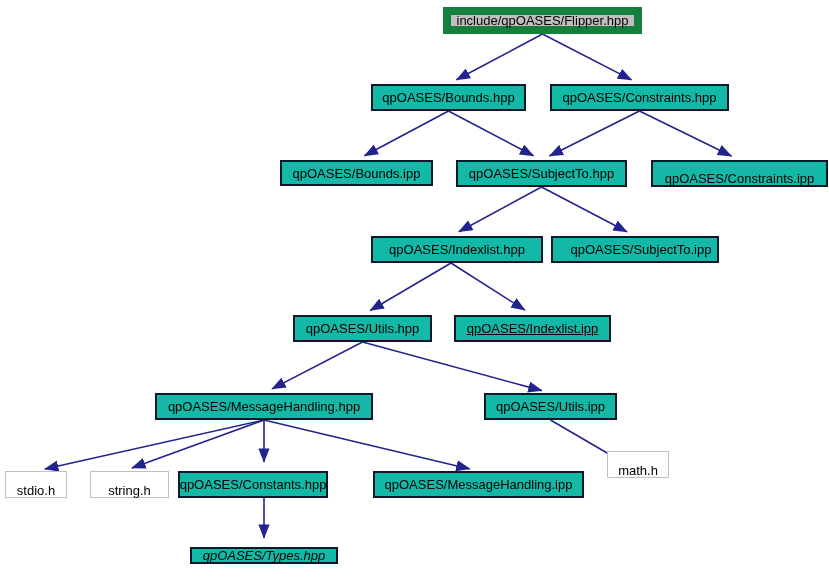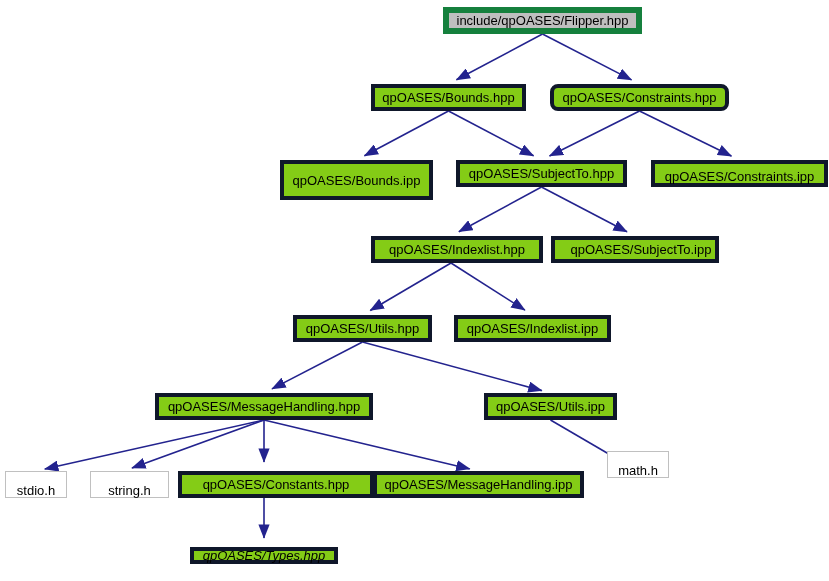--- a/index.html
+++ b/index.html
@@ -25,32 +25,32 @@
     width: 829px;
     height: 581px;
     pointer-events: none;
   }
   .node {
     position: absolute;
     box-sizing: border-box;
     display: flex;
     align-items: center;
     justify-content: center;
-    background: #84cc16;
-    border: 4px solid #0f172a;
+    background: #14b8a6;
+    border: 2px solid #0f172a;
     color: #000000;
     font-size: 13px;
     line-height: 1;
     white-space: nowrap;
     letter-spacing: 0px;
     z-index: 2;
   }
   .node.root {
     background: #bfbfbf;
-    border: 6px solid #15803d;
+    border: 8px solid #15803d;
   }
   .node.external {
     border: 1px solid #c0c0c0;
     background: #ffffff;
     align-items: flex-end;
   }
   .node-label {
     display: block;
     padding: 0 7px;
   }
@@ -86,57 +86,57 @@
         <line x1="264" y1="498" x2="264" y2="538" stroke="#23238e" stroke-width="1.6" marker-end="url(#arrowhead)"></line>
       </g>
   </svg>
   <div id="node-group">
       <div class="node root" style="left: 443px; top: 7px; width: 199px; height: 27px;">
         <span class="node-label">include/qpOASES/Flipper.hpp</span>
       </div>
       <div class="node" style="left: 371px; top: 84px; width: 155px; height: 27px;">
         <span class="node-label">qpOASES/Bounds.hpp</span>
       </div>
-      <div class="node" style="left: 550px; top: 84px; width: 179px; height: 27px; border-radius: 8px;">
+      <div class="node" style="left: 550px; top: 84px; width: 179px; height: 27px;">
         <span class="node-label">qpOASES/Constraints.hpp</span>
       </div>
-      <div class="node" style="left: 280px; top: 160px; width: 153px; height: 40px;">
+      <div class="node" style="left: 280px; top: 160px; width: 153px; height: 26px;">
         <span class="node-label">qpOASES/Bounds.ipp</span>
       </div>
       <div class="node" style="left: 456px; top: 160px; width: 171px; height: 27px;">
         <span class="node-label">qpOASES/SubjectTo.hpp</span>
       </div>
       <div class="node" style="left: 651px; top: 160px; width: 177px; height: 27px; align-items: flex-end;">
         <span class="node-label">qpOASES/Constraints.ipp</span>
       </div>
       <div class="node" style="left: 371px; top: 236px; width: 172px; height: 27px;">
         <span class="node-label">qpOASES/Indexlist.hpp</span>
       </div>
       <div class="node" style="left: 551px; top: 236px; width: 168px; height: 27px; padding-left: 12px;">
         <span class="node-label">qpOASES/SubjectTo.ipp</span>
       </div>
       <div class="node" style="left: 293px; top: 315px; width: 139px; height: 27px;">
         <span class="node-label">qpOASES/Utils.hpp</span>
       </div>
-      <div class="node" style="left: 454px; top: 315px; width: 157px; height: 27px;">
+      <div class="node" style="left: 454px; top: 315px; width: 157px; height: 27px; text-decoration: underline;">
         <span class="node-label">qpOASES/Indexlist.ipp</span>
       </div>
       <div class="node" style="left: 155px; top: 393px; width: 218px; height: 27px;">
         <span class="node-label">qpOASES/MessageHandling.hpp</span>
       </div>
       <div class="node" style="left: 484px; top: 393px; width: 133px; height: 27px;">
         <span class="node-label">qpOASES/Utils.ipp</span>
       </div>
       <div class="node external" style="left: 5px; top: 471px; width: 62px; height: 27px;">
         <span class="node-label">stdio.h</span>
       </div>
       <div class="node external" style="left: 90px; top: 471px; width: 79px; height: 27px;">
         <span class="node-label">string.h</span>
       </div>
-      <div class="node" style="left: 178px; top: 471px; width: 196px; height: 27px;">
+      <div class="node" style="left: 178px; top: 471px; width: 150px; height: 27px;">
         <span class="node-label">qpOASES/Constants.hpp</span>
       </div>
       <div class="node" style="left: 373px; top: 471px; width: 211px; height: 27px;">
         <span class="node-label">qpOASES/MessageHandling.ipp</span>
       </div>
       <div class="node external" style="left: 607px; top: 451px; width: 62px; height: 27px;">
         <span class="node-label">math.h</span>
       </div>
       <div class="node" style="left: 190px; top: 547px; width: 148px; height: 17px; font-style: italic;">
         <span class="node-label">qpOASES/Types.hpp</span>

